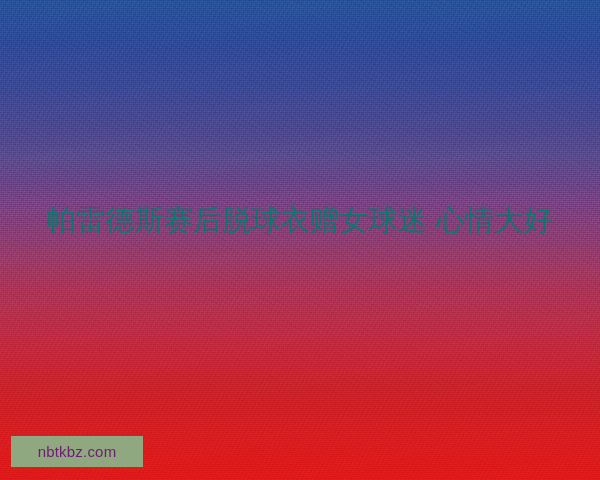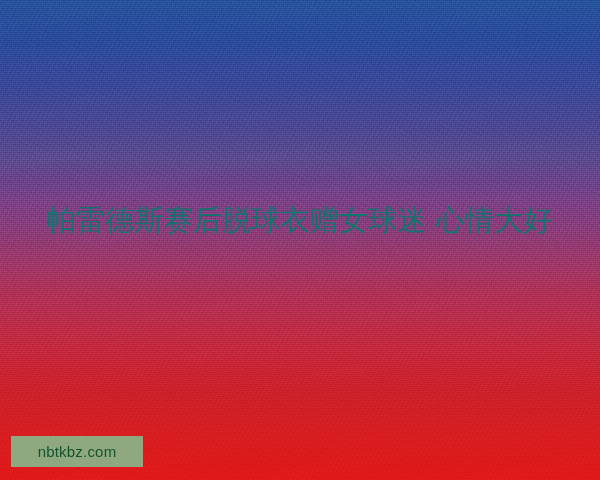--- a/index.html
+++ b/index.html
@@ -116,21 +116,21 @@
     left: 11px;
     top: 436px;
     width: 132px;
     height: 31px;
     background: #8fa880;
     display: flex;
     align-items: center;
     justify-content: center;
   }
   #watermark-text {
-    color: #14532d;
+    color: #701a75;
     font-size: 15px;
     line-height: 1;
     letter-spacing: 0.2px;
     font-family: "Liberation Sans", "DejaVu Sans", sans-serif;
   }
 </style>
 </head>
 <body>
 
 <div id="banner">

